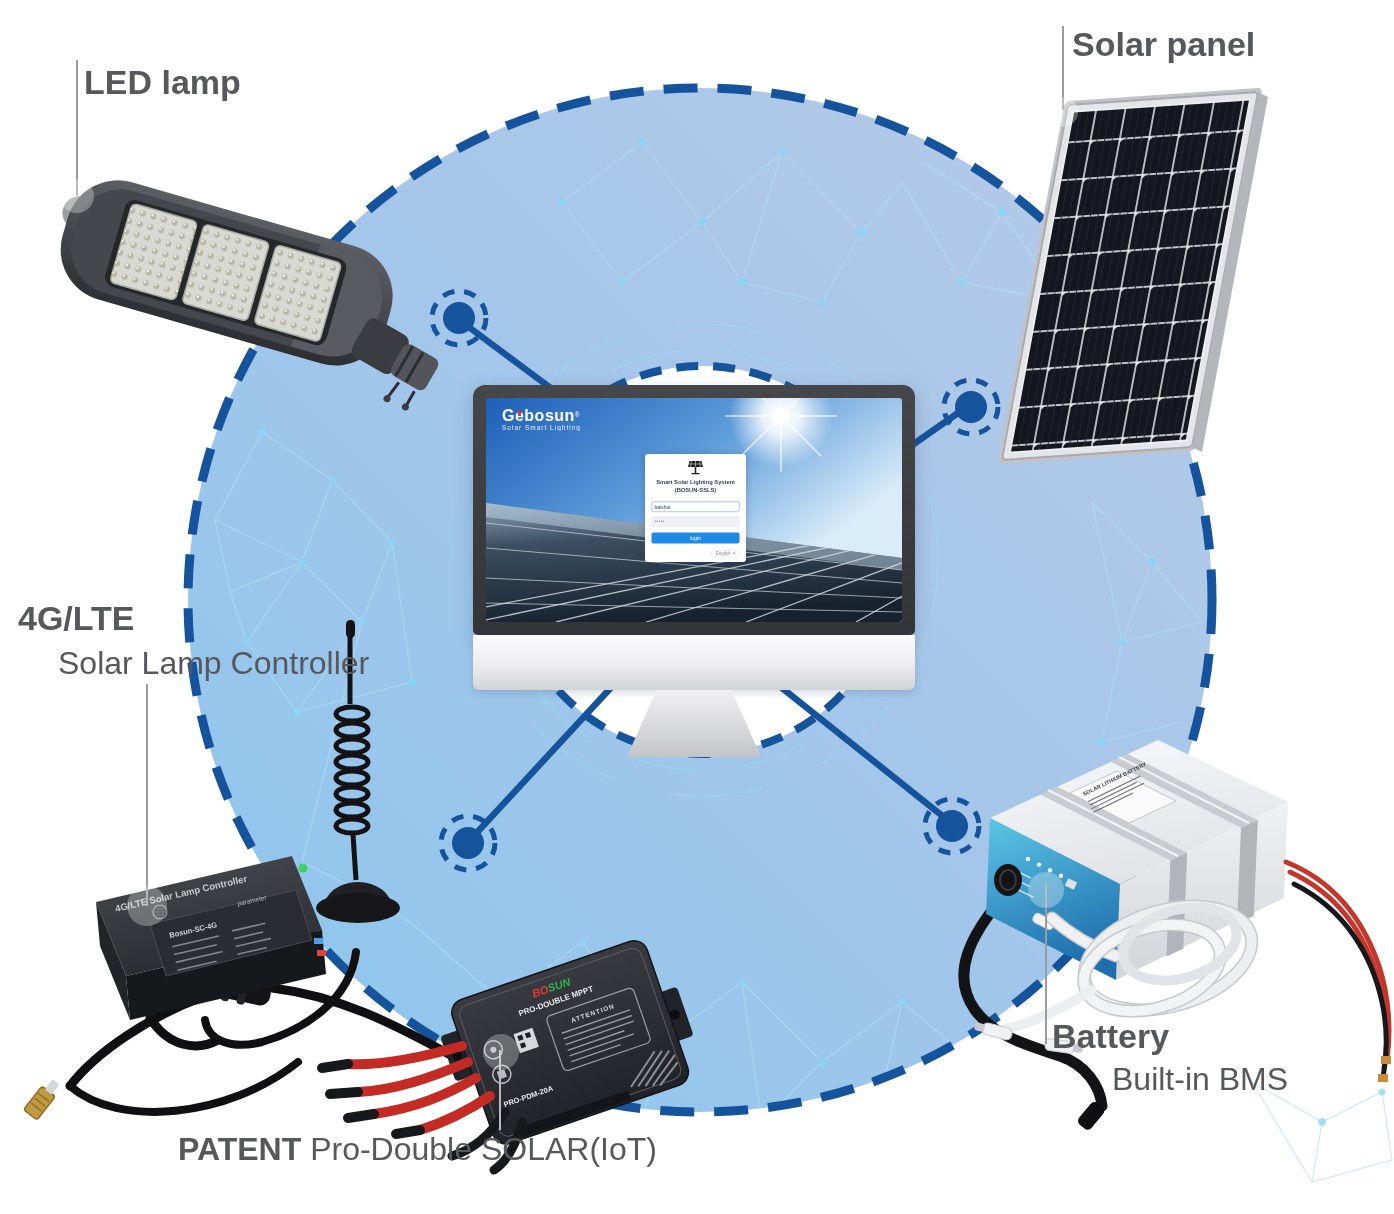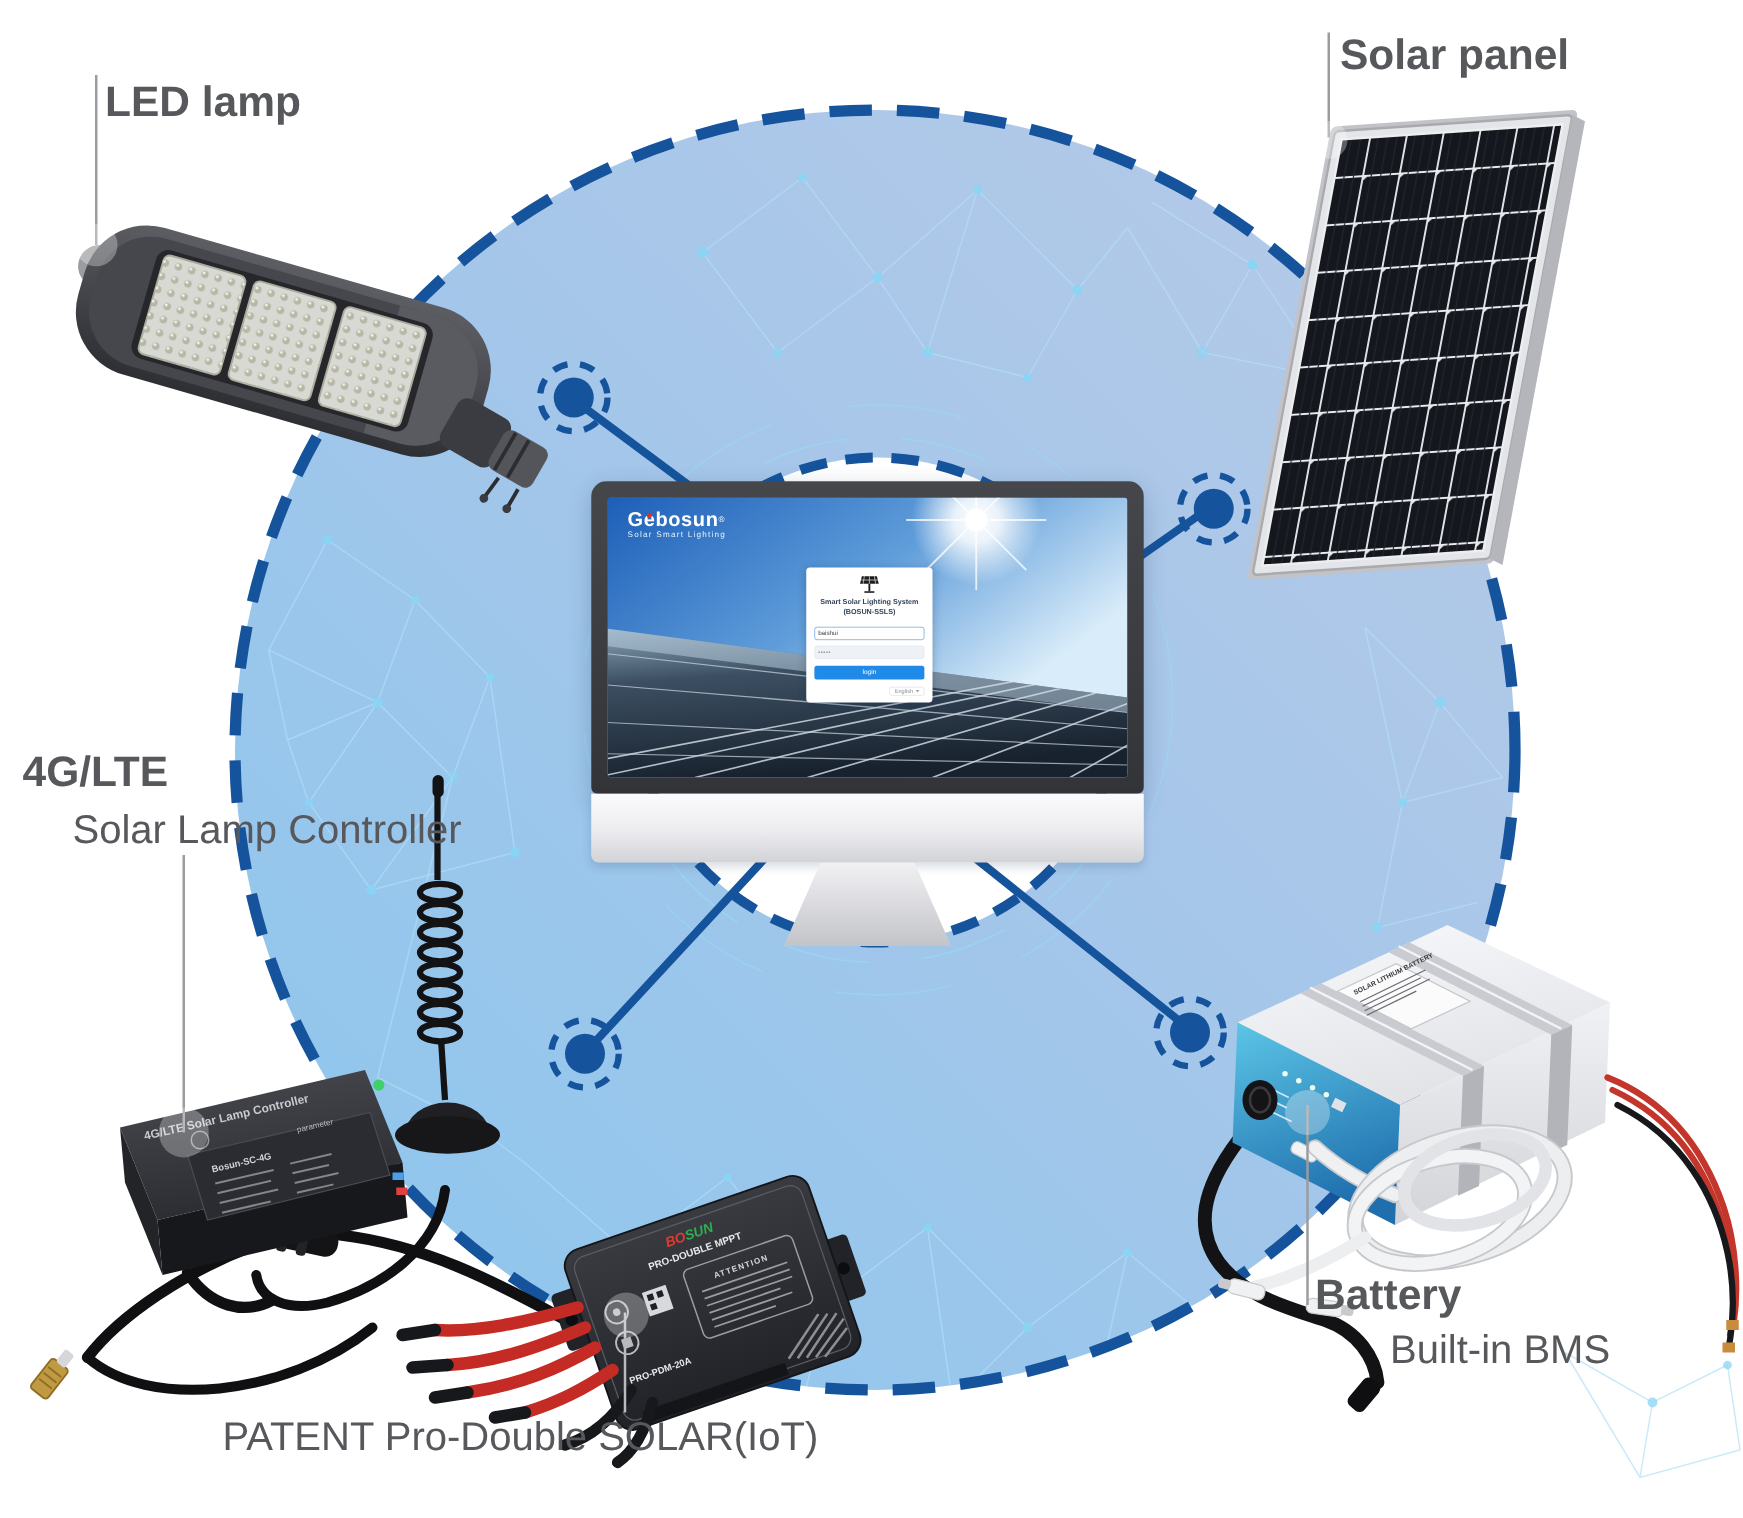--- a/index.html
+++ b/index.html
@@ -2,21 +2,21 @@
 <html><head>
 <meta charset="utf-8">
 <style>
   html,body{margin:0;padding:0;background:#ffffff;}
   #stage{position:relative;width:1394px;height:1214px;background:#ffffff;overflow:hidden;
          font-family:"Liberation Sans",sans-serif;}
   #artwork{position:absolute;left:0;top:0;}
 
   
   .call{position:absolute;color:#57585c;line-height:1.1;white-space:nowrap;}
-  .call .b{font-weight:normal;}
+  .call .b{font-weight:bold;}
   .h1{font-size:34px;font-weight:bold;}
   .h2{font-size:32px;font-weight:normal;}
 
   
   .monitor{position:absolute;left:473px;top:385px;width:442px;height:372px;}
   .bezel{position:absolute;left:0;top:0;width:442px;height:250px;background:linear-gradient(180deg,#46474b,#333438);
          border-radius:12px 12px 5px 5px;box-shadow:0 6px 18px rgba(40,60,90,.25);}
   .screen{position:absolute;left:13px;top:13px;width:416px;height:224px;overflow:hidden;border-radius:3px;background:#2e6cc4;}
   .chin{position:absolute;left:0;top:250px;width:442px;height:55px;background:linear-gradient(180deg,#fbfbfd 0%,#ececef 55%,#d2d3d7 100%);
         border-radius:0 0 6px 6px;box-shadow:0 3px 8px rgba(40,60,90,.18);}

